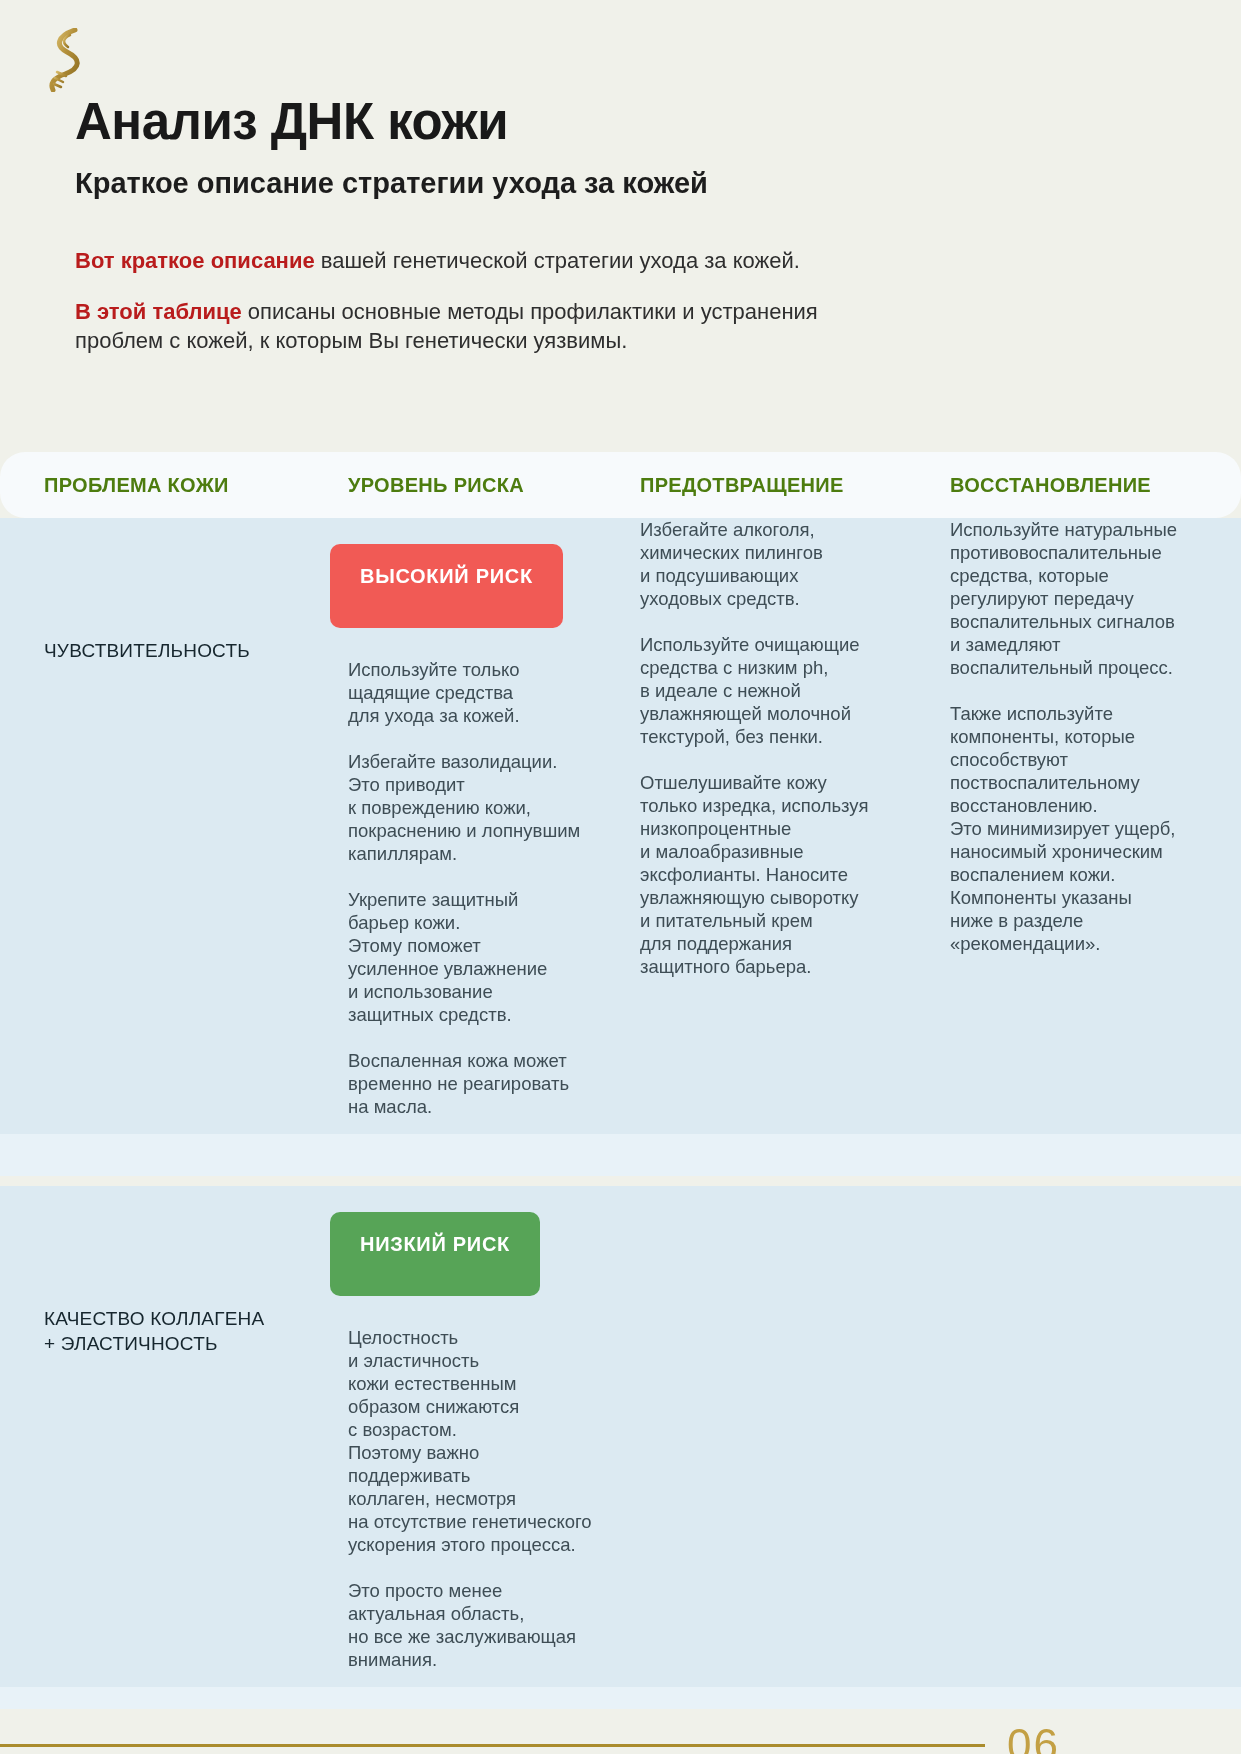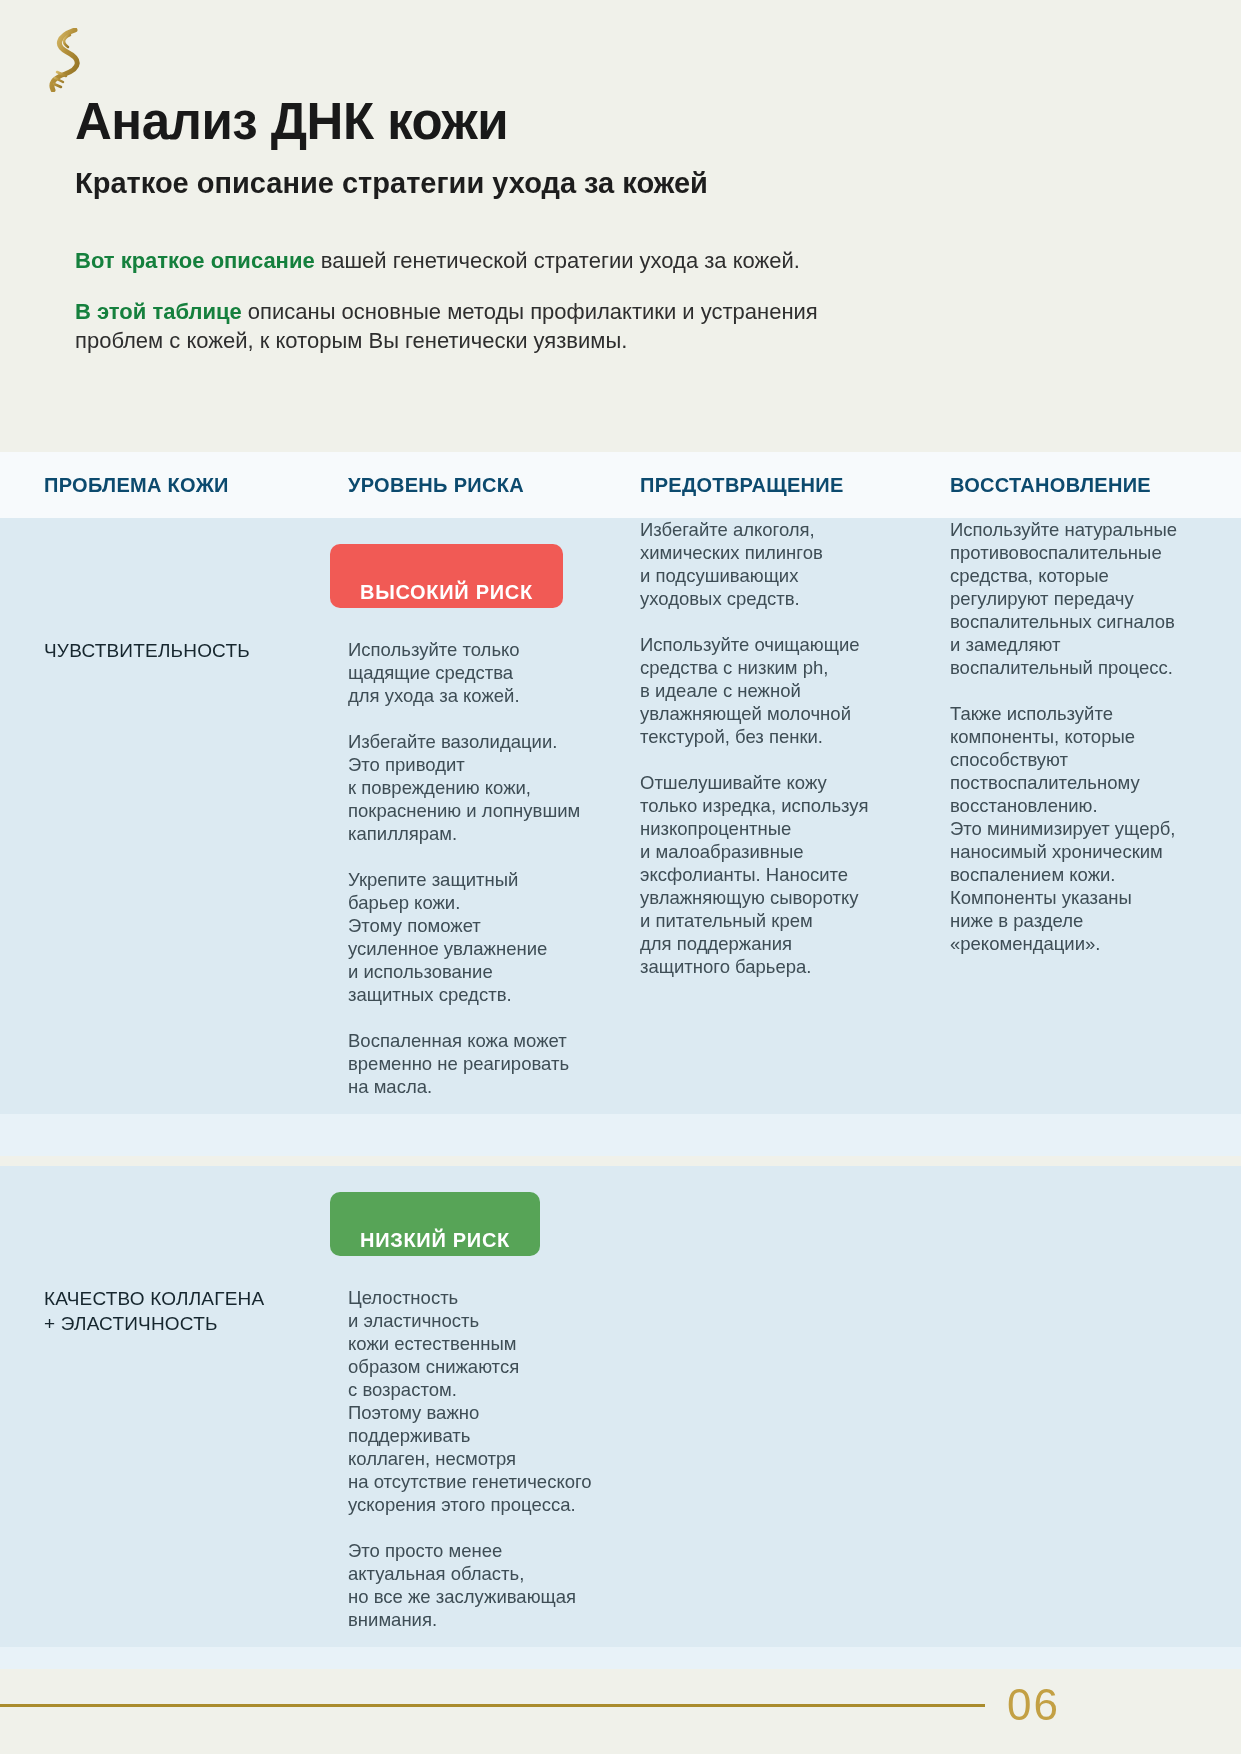--- a/index.html
+++ b/index.html
@@ -26,56 +26,57 @@
     margin:20px 0 0 75px;
     font-size:29px; line-height:34px; font-weight:800;
     color:#1d1d1d;
   }
   p.intro {
     margin:46px 75px 0 75px;
     font-size:22px; line-height:29px;
     color:#2e2e2e; white-space:pre-line;
   }
   p.intro + p.intro { margin-top:22px; }
-  p.intro .b { font-weight:800; color:#15803d; }
+  p.intro .b { font-weight:800; color:#b91c1c; }
 
   .grid4 {
     display:grid;
     grid-template-columns:304px 292px 310px 1fr;
     padding:0 30px 0 44px;
   }
 
   .thead {
     margin-top:97px; height:66px;
     background:#f7fafc;
     align-items:center;
     font-size:20px; font-weight:800; letter-spacing:0.3px;
-    color:#0c4a6e;
+    color:#4d7c0f;
+    border-radius:25px;
   }
 
   .risk-section { background:#dceaf2; padding-bottom:16px; }
   .pale { background:#e8f2f8; }
   .pale1 { height:42px; }
   .pale2 { height:22px; }
   .beige-gap { height:10px; background:#f0f1ea; }
 
   .problem-label {
     padding-top:120px;
     font-size:19px; line-height:25px; font-weight:400;
     letter-spacing:0.2px; color:#16262e;
     white-space:pre-line;
   }
   .pt { }
 
   .badge-row { line-height:0; margin-top:26px; }
   .badge {
     display:inline-block;
     margin-left:-18px;
-    height:64px; line-height:64px;
-    padding:16px 30px;
+    height:84px; line-height:64px;
+    padding:0 30px;
     border-radius:10px;
     color:#ffffff;
     font-size:20px; font-weight:800; letter-spacing:0.7px;
     white-space:nowrap;
   }
 
   .cell-text {
     font-size:18.5px; line-height:23px;
     color:#3e4d55;
     white-space:pre-line;

